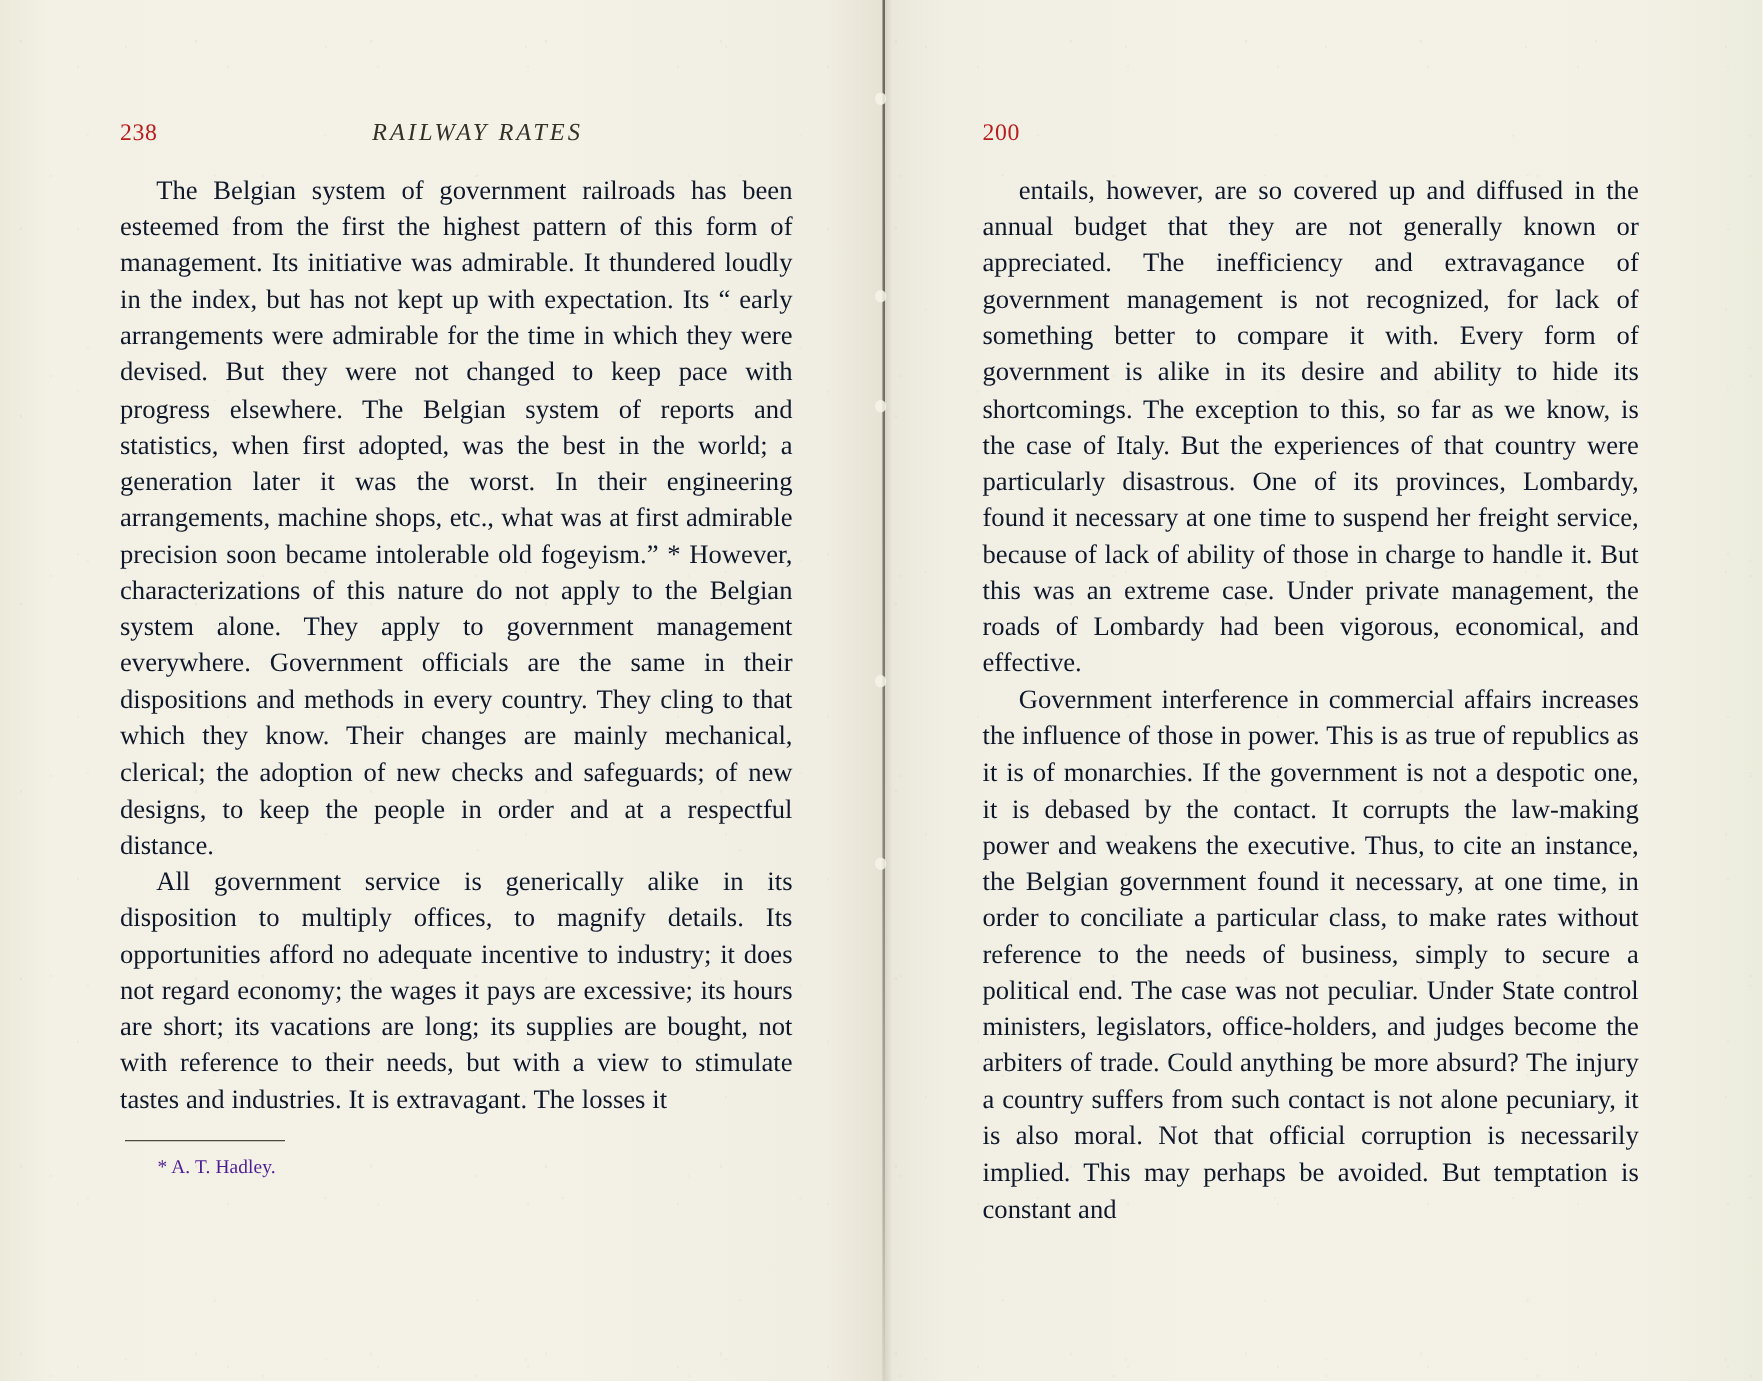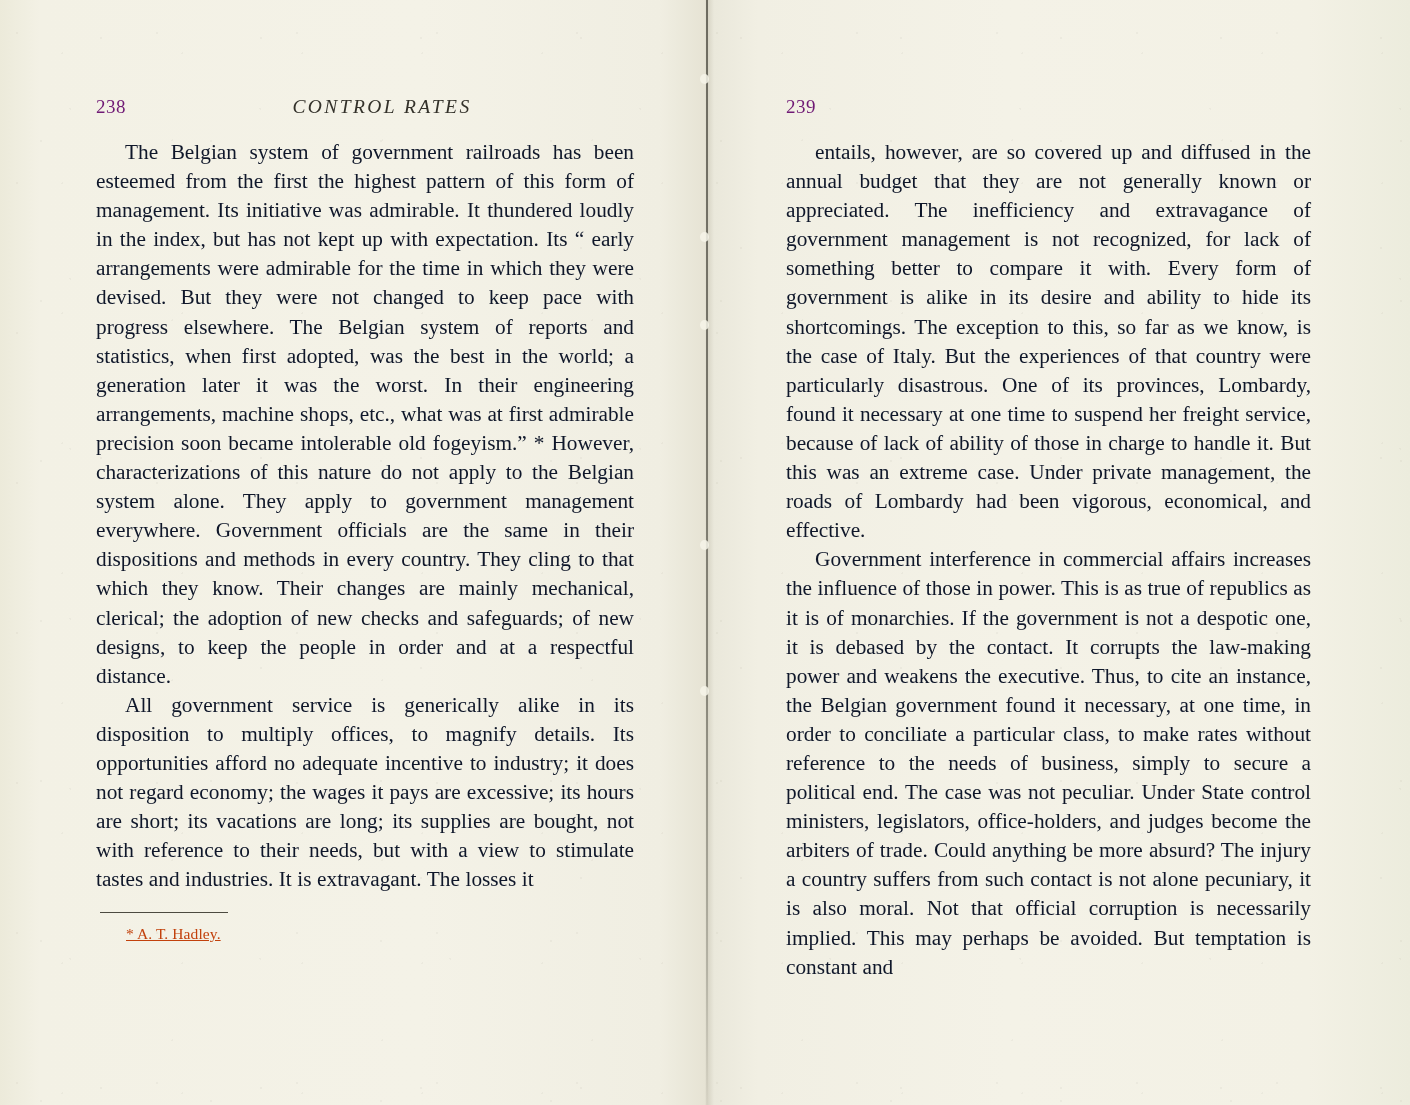--- a/index.html
+++ b/index.html
@@ -95,21 +95,21 @@
     font-size: 19px;
     letter-spacing: .6px;
   }
   .runhead-left  { left: 96px;  width: 536px; }
   .runhead-right { left: 786px; width: 524px; }
 
   .folio {
     font-size: 19px;
     font-style: normal;
     letter-spacing: .5px;
-    color: #701a75;
+    color: #b91c1c;
   }
   .runtitle {
     flex: 1;
     text-align: center;
     font-style: italic;
     font-weight: 400;
     letter-spacing: 2.4px;
     font-size: 19.5px;
     color: #33312a;
   }
@@ -146,23 +146,22 @@
   .footnote-rule {
     width: 128px;
     height: 0;
     margin-left: 4px;
     border-top: 1.6px solid #4c4a40;
   }
   .footnote-text {
     margin: 12px 0 0 30px;
     font-size: 15.5px;
     line-height: 18px;
-    color: #c2410c;
+    color: #4c1d95;
     letter-spacing: .1px;
-    text-decoration: underline;
   }
 </style>
 </head>
 <body>
 
 <div id="page">
 
   <div class="leaf leaf-left"></div>
   <div class="leaf leaf-right"></div>
 
@@ -170,35 +169,35 @@
   <div class="stitch" style="top:74px"></div>
   <div class="stitch" style="top:232px"></div>
   <div class="stitch" style="top:320px"></div>
   <div class="stitch" style="top:540px"></div>
   <div class="stitch" style="top:686px"></div>
 
   <div class="grain"></div>
 
   <div class="runhead runhead-left">
     <span class="folio">238</span>
-    <span class="runtitle">CONTROL RATES</span>
+    <span class="runtitle">RAILWAY RATES</span>
   </div>
 
   <div class="col col-left">
     <p>The Belgian system of government railroads has been esteemed from the first the highest pattern of this form of management. Its initiative was admirable. It thundered loudly in the index, but has not kept up with expectation. Its “ early arrangements were admirable for the time in which they were devised. But they were not changed to keep pace with progress elsewhere. The Belgian system of reports and statistics, when first adopted, was the best in the world; a generation later it was the worst. In their engineering arrangements, machine shops, etc., what was at first admirable precision soon became intolerable old fogeyism.” * However, characterizations of this nature do not apply to the Belgian system alone. They apply to government management everywhere. Government officials are the same in their dispositions and methods in every country. They cling to that which they know. Their changes are mainly mechanical, clerical; the adoption of new checks and safeguards; of new designs, to keep the people in order and at a respectful distance.</p>
     <p>All government service is generically alike in its disposition to multiply offices, to magnify details. Its opportunities afford no adequate incentive to industry; it does not regard economy; the wages it pays are excessive; its hours are short; its vacations are long; its supplies are bought, not with reference to their needs, but with a view to stimulate tastes and industries. It is extravagant. The losses it</p>
   </div>
 
   <div class="footnote-wrap">
     <div class="footnote-rule"></div>
     <div class="footnote-text">* A. T. Hadley.</div>
   </div>
 
   <div class="runhead runhead-right">
-    <span class="folio">239</span>
+    <span class="folio">200</span>
   </div>
 
   <div class="col col-right">
     <p>entails, however, are so covered up and diffused in the annual budget that they are not generally known or appreciated. The inefficiency and extravagance of government management is not recognized, for lack of something better to compare it with. Every form of government is alike in its desire and ability to hide its shortcomings. The exception to this, so far as we know, is the case of Italy. But the experiences of that country were particularly disastrous. One of its provinces, Lombardy, found it necessary at one time to suspend her freight service, because of lack of ability of those in charge to handle it. But this was an extreme case. Under private management, the roads of Lombardy had been vigorous, economical, and effective.</p>
     <p>Government interference in commercial affairs increases the influence of those in power. This is as true of republics as it is of monarchies. If the government is not a despotic one, it is debased by the contact. It corrupts the law-making power and weakens the executive. Thus, to cite an instance, the Belgian government found it necessary, at one time, in order to conciliate a particular class, to make rates without reference to the needs of business, simply to secure a political end. The case was not peculiar. Under State control ministers, legislators, office-holders, and judges become the arbiters of trade. Could anything be more absurd? The injury a country suffers from such contact is not alone pecuniary, it is also moral. Not that official corruption is necessarily implied. This may perhaps be avoided. But temptation is constant and</p>
   </div>
 
 </div>
 
 </body></html>

